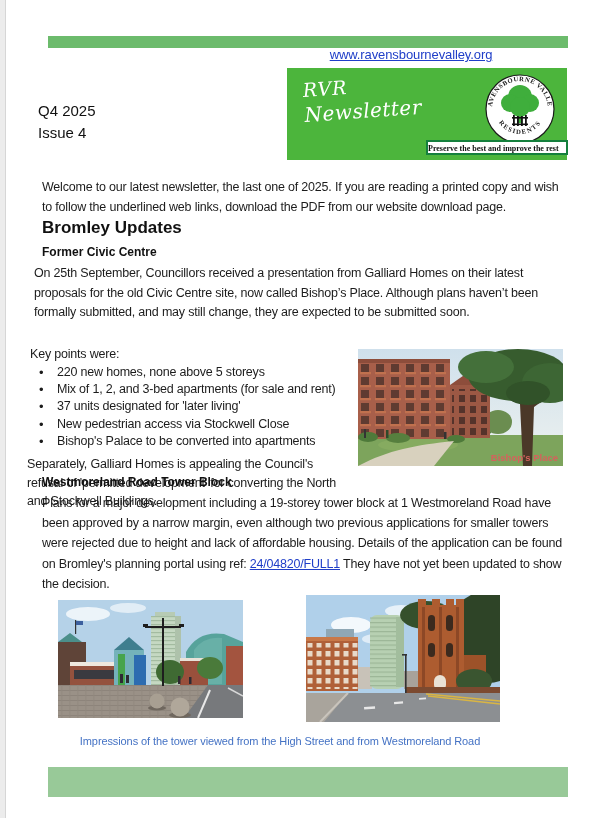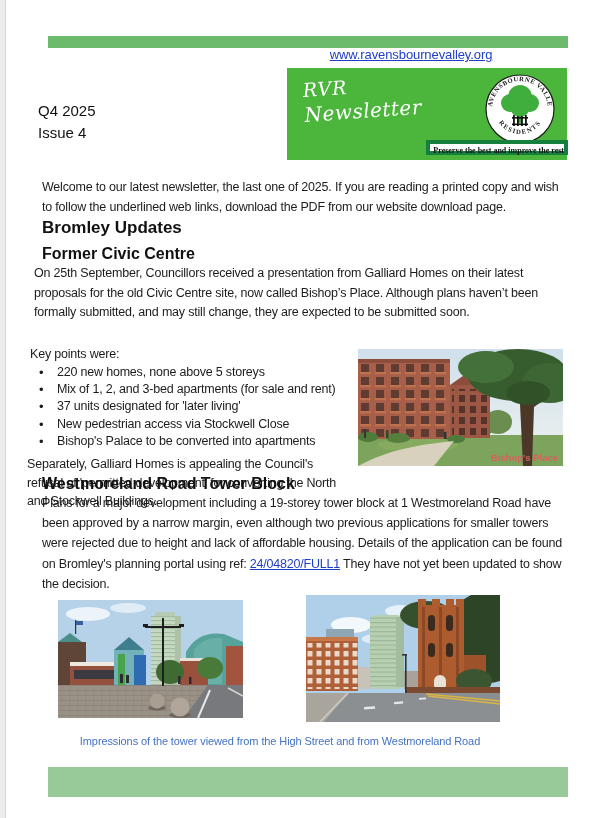--- a/index.html
+++ b/index.html
@@ -17,25 +17,25 @@
   .page-edge{position:absolute;left:0;top:0;width:6px;height:818px;background:#ececec;border-right:1px solid #d6d6d6;}
   .topbar{position:absolute;left:48px;top:36px;width:520px;height:12px;background:var(--bar-green);}
   .url-row{position:absolute;left:296px;top:45px;width:230px;text-align:center;}
   .url-row a{color:var(--link-blue);font-size:13px;text-decoration:underline;font-weight:500;letter-spacing:-0.1px;}
   .issue{position:absolute;left:38px;top:100px;font-size:15px;line-height:22px;color:#111;}
   .masthead{position:absolute;left:287px;top:68px;width:280px;height:92px;background:var(--masthead-green);}
   .mast-title{position:absolute;left:15px;top:10px;color:#fff;font-family:"DejaVu Serif",serif;font-style:italic;transform:rotate(-4deg);transform-origin:left top;}
   .mast-title .t1{font-size:19px;line-height:24px;letter-spacing:1px;}
   .mast-title .t2{font-size:20px;line-height:26px;letter-spacing:0.5px;}
   .logo-svg{position:absolute;right:8px;top:2px;}
-  .motto{position:absolute;left:139px;top:72px;width:142px;height:15px;background:#fff;border:4px solid #15803d;font-size:8px;font-weight:bold;text-align:right;line-height:13px;color:#111;font-family:"Liberation Serif",serif;}
+  .motto{position:absolute;left:139px;top:72px;width:142px;height:15px;background:#fff;border:2px solid #15803d;font-size:8px;font-weight:bold;text-align:left;line-height:13px;color:#111;font-family:"Liberation Serif",serif;}
   .body-text{font-size:12.5px;letter-spacing:-0.2px;line-height:19.8px;color:var(--text);}
   .intro{position:absolute;left:42px;top:178px;width:526px;}
   .h1{position:absolute;left:42px;top:218px;font-size:17px;font-weight:bold;color:#111;}
-  .h2{font-size:16px;font-weight:bold;color:#111;}
+  .h2{font-size:12px;font-weight:bold;color:#111;}
   .h2-civic{position:absolute;left:42px;top:245px;}
   .para1{position:absolute;left:34px;top:264px;width:526px;line-height:19.5px;}
   .keypoints{position:absolute;left:27px;top:319px;width:324px;margin-top:27px;}
   .kp-label{font-size:12.5px;letter-spacing:-0.2px;line-height:16px;padding-left:3px;}
   .kp-list{list-style:none;margin-top:2px;}
   .kp-list li{font-size:12.5px;letter-spacing:-0.2px;line-height:17.2px;padding-left:30px;position:relative;}
   .kp-list li::before{content:"•";position:absolute;left:12px;font-size:13px;}
   .appeal{margin-top:5px;font-size:12.5px;letter-spacing:-0.2px;line-height:18.5px;width:322px;}
   .bishop-img{position:absolute;left:358px;top:349px;width:205px;height:117px;}
   .h2-west{position:absolute;left:42px;top:475px;text-align:center;}

